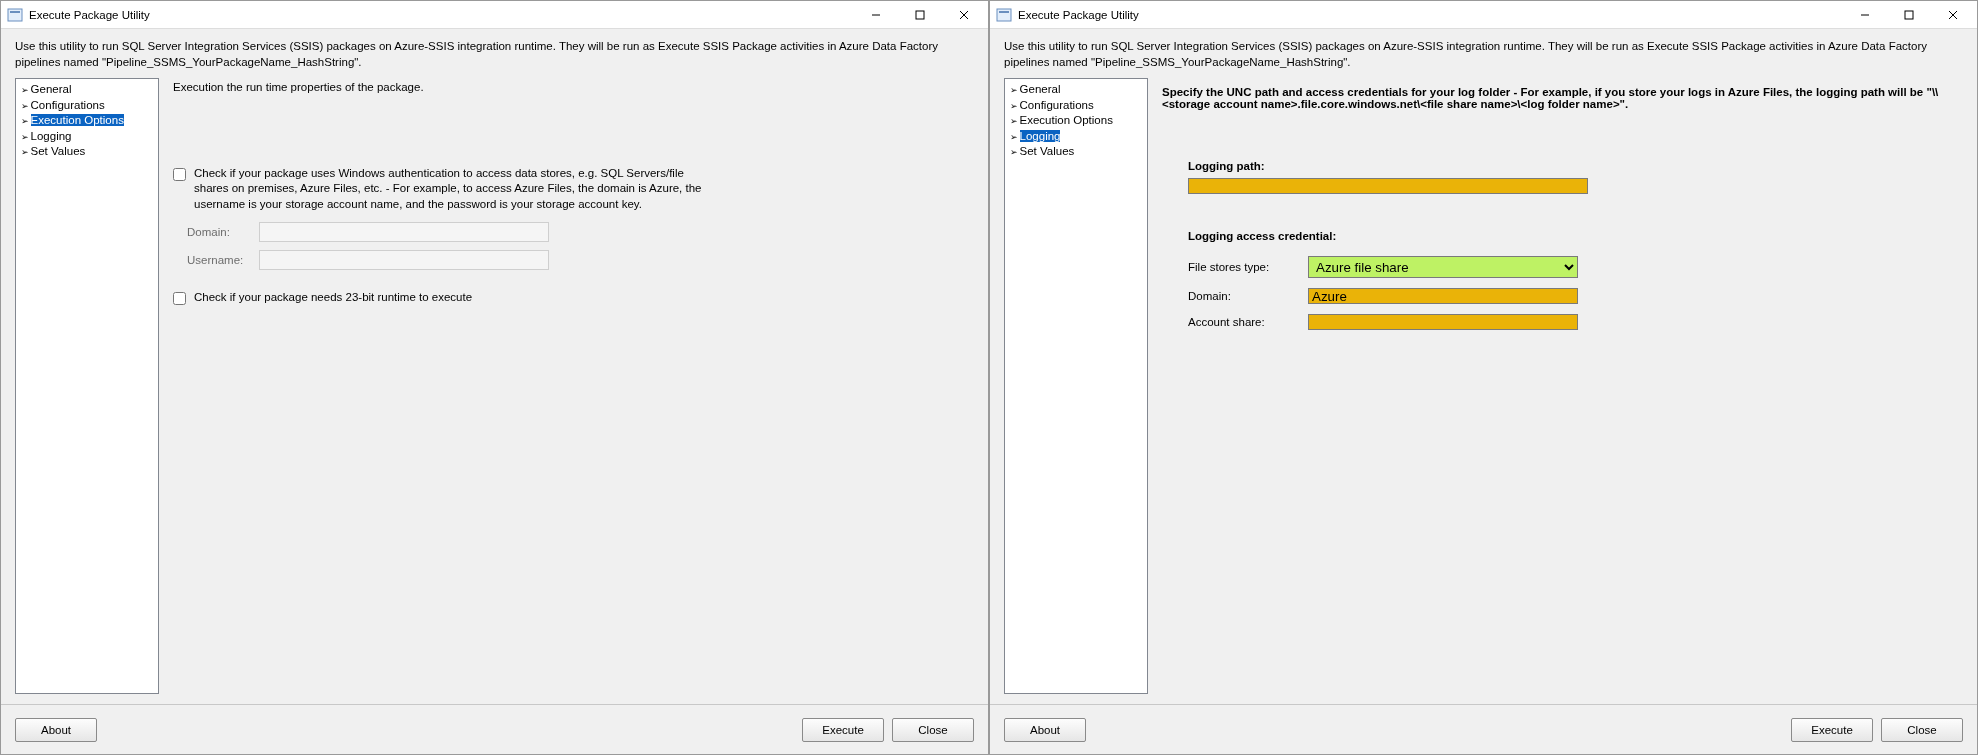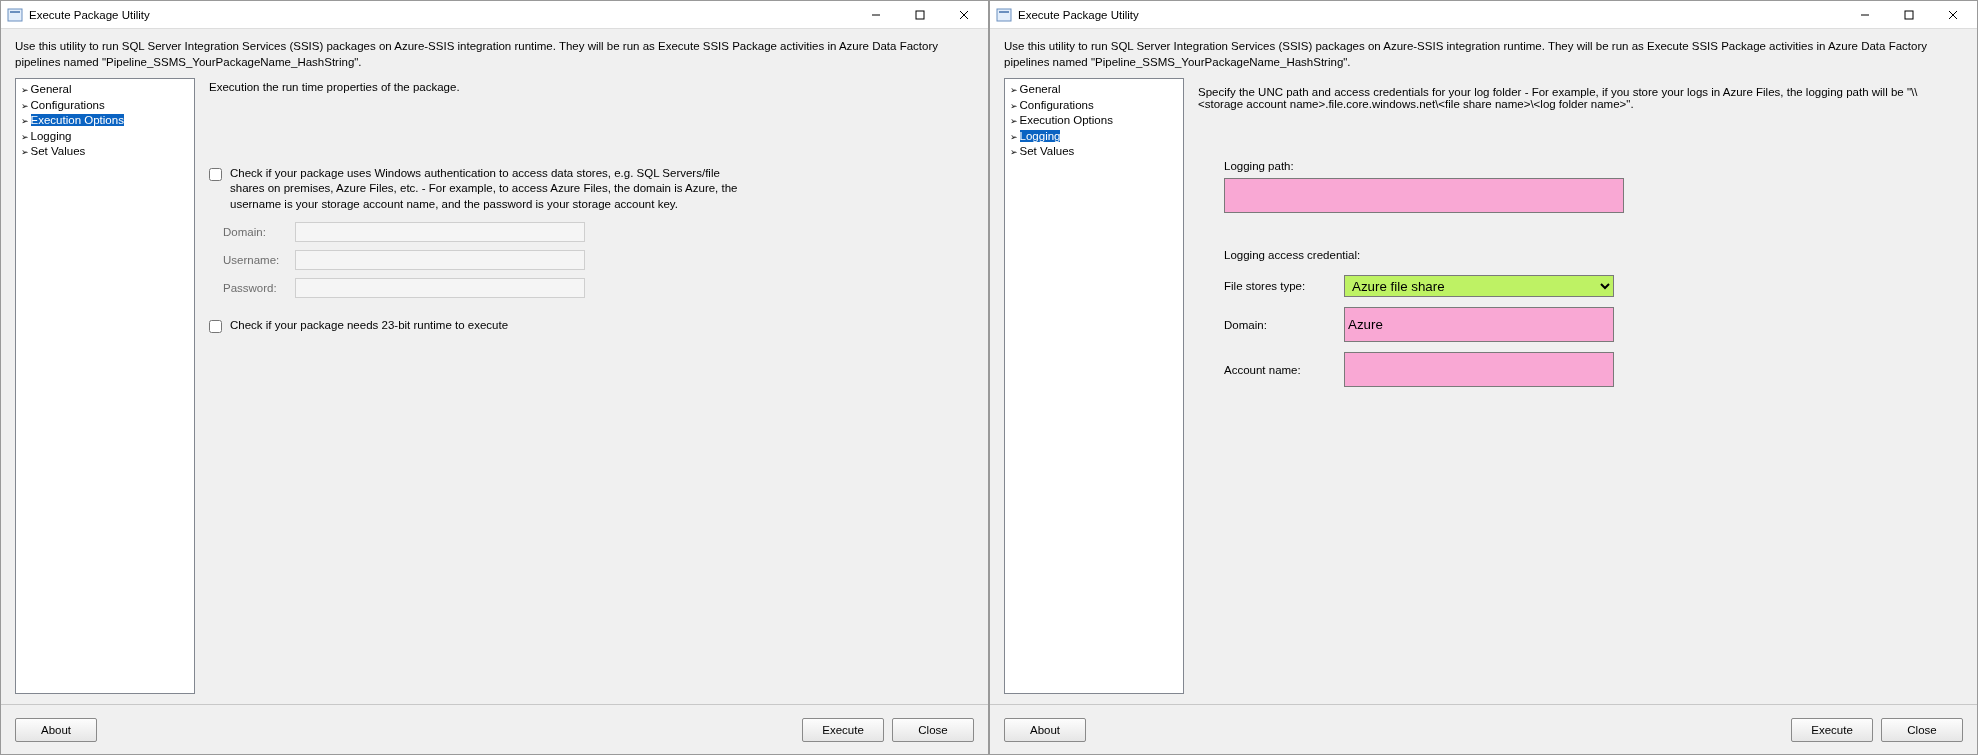--- a/index.html
+++ b/index.html
@@ -50,21 +50,21 @@
     padding: 10px 14px 8px 14px;
     line-height: 1.35;
   }
   .content-row {
     flex:1;
     display:flex;
     padding: 0 14px 10px 14px;
     gap: 12px;
   }
   .nav {
-    width: 180px;
+    width: 144px;
     background:#fff;
     border:1px solid #828790;
     padding: 3px 2px;
     overflow:auto;
   }
   .nav-item {
     padding: 0px 3px;
     white-space: nowrap;
     cursor:default;
     line-height:1.35;
@@ -98,27 +98,27 @@
   .field-row { display:flex; align-items:center; margin-bottom: 8px; }
   .field-label { width: 72px; color:#6d6d6d; }
   .field-input {
     width: 290px; height:20px;
     border:1px solid #cfcfcf;
     background:#f5f5f5;
     padding:1px 3px;
     color:#888;
   }
   .wide-input {
-    width: 380px; height:35px;
+    width: 380px; height:16px;
     border:1px solid #7a7a7a;
-    background:#f9a8d4;
+    background:#eab308;
     padding:1px 3px;
   }
   select.wide-input { height:22px; background:#bef264; border:1px solid #7a7a7a;}
-  .section-label { margin: 6px 0 6px 0; }
+  .section-label { margin: 6px 0 6px 0; font-weight: bold; }
   .form-block { margin-left: 26px; max-width: 560px;}
   .form-row { display:flex; align-items:center; margin-bottom: 10px; }
   .form-row .flabel { width: 120px; }
   .footer {
     height: 50px;
     border-top: 1px solid #c8c8c8;
     display:flex;
     align-items:center;
     padding: 0 14px;
     background:#f0f0f0;
@@ -187,24 +187,20 @@
         </div>
         <div class="field-grid">
           <div class="field-row">
             <span class="field-label">Domain:</span>
             <input class="field-input" disabled="" value="" style="">
           </div>
           <div class="field-row">
             <span class="field-label">Username:</span>
             <input class="field-input" disabled="" value="" style="">
           </div>
-          <div class="field-row">
-            <span class="field-label">Password:</span>
-            <input class="field-input" type="password" disabled="" value="" style="">
-          </div>
         </div>
 
         <div class="check-row">
           <input type="checkbox" style="">
           <div class="check-text">Check if your package needs 23-bit runtime to execute</div>
         </div>
       </div>
     </div>
     <div class="footer">
       <button class="btn">About</button>
@@ -265,21 +261,21 @@
             <span class="flabel">File stores type:</span>
             <select class="wide-input" style="width:270px;">
               <option>Azure file share</option>
             </select>
           </div>
           <div class="form-row">
             <span class="flabel">Domain:</span>
             <input class="wide-input" style="width: 270px;" value="Azure">
           </div>
           <div class="form-row">
-            <span class="flabel">Account name:</span>
+            <span class="flabel">Account share:</span>
             <input class="wide-input" style="width: 270px;" value="">
           </div>
         </div>
       </div>
     </div>
     <div class="footer">
       <button class="btn">About</button>
       <span class="spacer"></span>
       <button class="btn">Execute</button>
       <button class="btn">Close</button>

